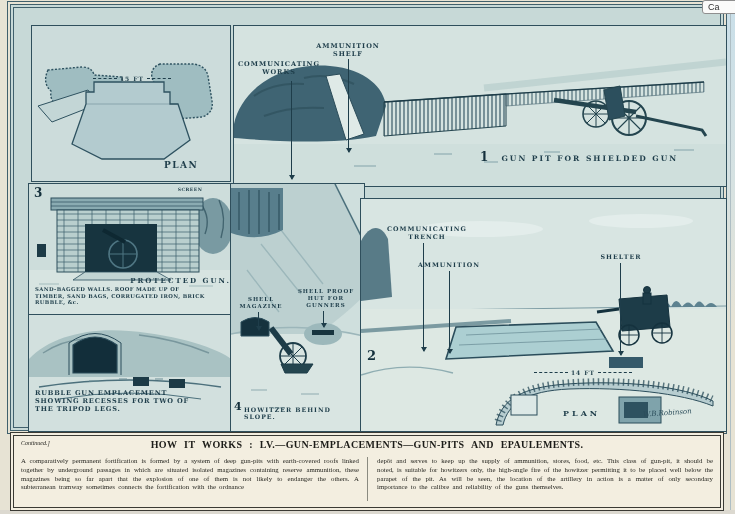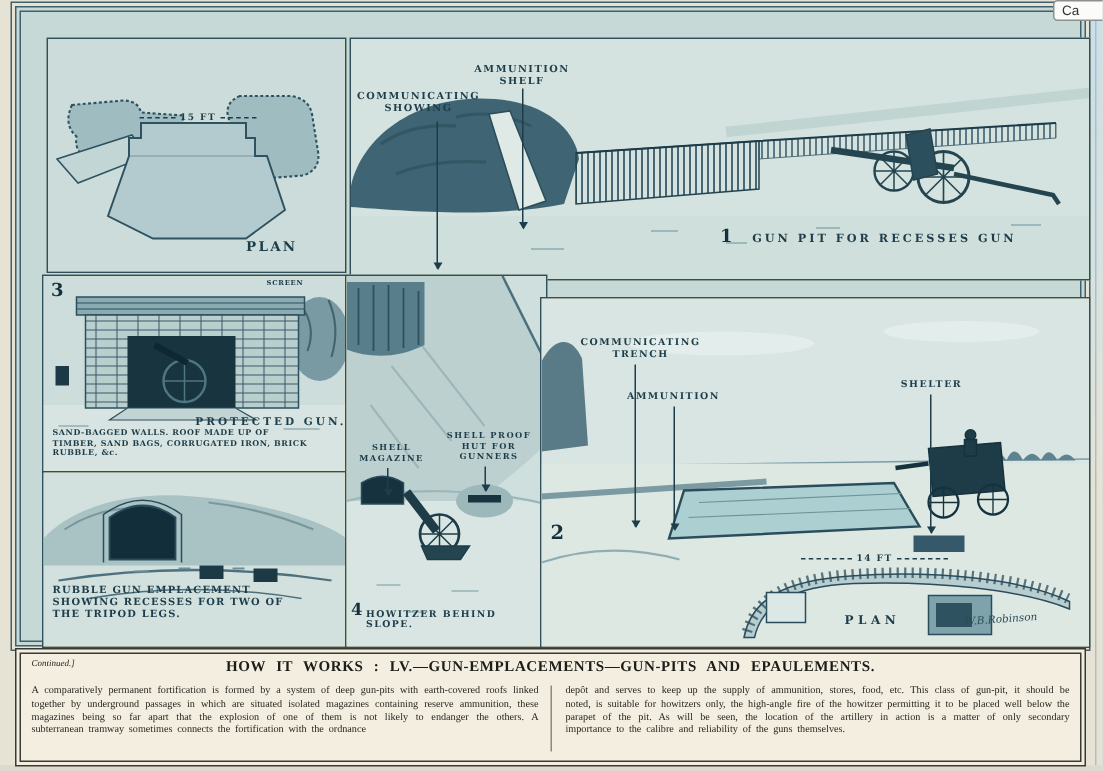--- a/index.html
+++ b/index.html
@@ -3,21 +3,21 @@
 <meta charset="utf-8">
 <style>
   html,body{margin:0;padding:0;}
   body{width:735px;height:514px;overflow:hidden;background:#e7e3d4;font-family:"DejaVu Serif",serif;}
   #screen{position:relative;width:735px;height:514px;}
   .abs{position:absolute;}
   
   .plate{position:absolute;left:10px;top:4px;width:712px;height:425px;background:#c7d9d7;
          border:1px solid #40606c; box-shadow:0 0 0 2px #e7e3d4, 0 0 0 3px #40606c;}
   .plate::before{content:"";position:absolute;inset:2px;border:1px solid #40606c;pointer-events:none;}
-  .panel{position:absolute;background:#fef9c3;border:1px solid #2f4f5c;overflow:hidden;}
+  .panel{position:absolute;background:#7dd3fc;border:1px solid #2f4f5c;overflow:hidden;}
   .panel svg{position:absolute;left:0;top:0;}
   
   .lbl{position:absolute;font-family:"DejaVu Serif",serif;font-weight:bold;color:#1e3d4a;
        font-size:6px;line-height:1.25;letter-spacing:1px;text-align:center;white-space:pre-line;}
   .cap{position:absolute;font-family:"DejaVu Serif",serif;font-weight:bold;color:#1e3d4a;
        letter-spacing:1.5px;white-space:pre-line;}
   .num{position:absolute;font:bold 12px "DejaVu Serif",serif;color:#14303c;}
   .arr{position:absolute;width:1px;background:#1e3d4a;}
   .arr::after{content:"";position:absolute;left:-2.5px;bottom:-1px;width:0;height:0;
        border-left:3px solid transparent;border-right:3px solid transparent;border-top:5px solid #1e3d4a;}
@@ -93,25 +93,25 @@
           <line x1="320" y1="74" x2="402" y2="86" stroke-width="4.5"></line>
           <polygon points="370,64 386,60 391,90 375,94" fill="#2c4f5d" stroke-width="1"></polygon>
           <path d="M402,90 L468,104 L472,110" stroke-width="3"></path>
         </g>
         <path d="M200,128 h18 M250,136 h14 M310,126 h16 M440,124 h20 M120,140 h22" stroke="#9db8ba" stroke-width="1.4"></path>
       </svg>
       <div class="lbl" style="left:75px;top:16px;width:78px;font-size:6.5px;">AMMUNITION
 SHELF</div>
       <div class="arr" style="left:114px;top:33px;height:93px;"></div>
       <div class="lbl" style="left:0px;top:34px;width:90px;font-size:6.5px;">COMMUNICATING
-SHOWING</div>
+WORKS</div>
       <div class="arr" style="left:57px;top:55px;height:98px;"></div>
       <div class="abs" style="left:246px;top:120px;">
         <span class="num" style="position:static;font-size:12px;">1</span>
-        <span class="cap" style="position:static;font-size:7.5px;letter-spacing:2px;margin-left:8px;">GUN PIT FOR RECESSES GUN</span>
+        <span class="cap" style="position:static;font-size:7.5px;letter-spacing:2px;margin-left:8px;">GUN PIT FOR SHIELDED GUN</span>
       </div>
     </div>
 
     <div class="panel" style="left:17px;top:178px;width:202px;height:131px;">
       <svg width="202" height="131" viewBox="0 0 202 131">
         <defs>
           <pattern id="bricks" width="14" height="6" patternUnits="userSpaceOnUse">
             <rect width="14" height="6" fill="#b9cfce"></rect>
             <path d="M0,0 H14 M0,6 H14 M7,0 V6" stroke="#3a5b68" stroke-width=".7" fill="none"></path>
           </pattern>

